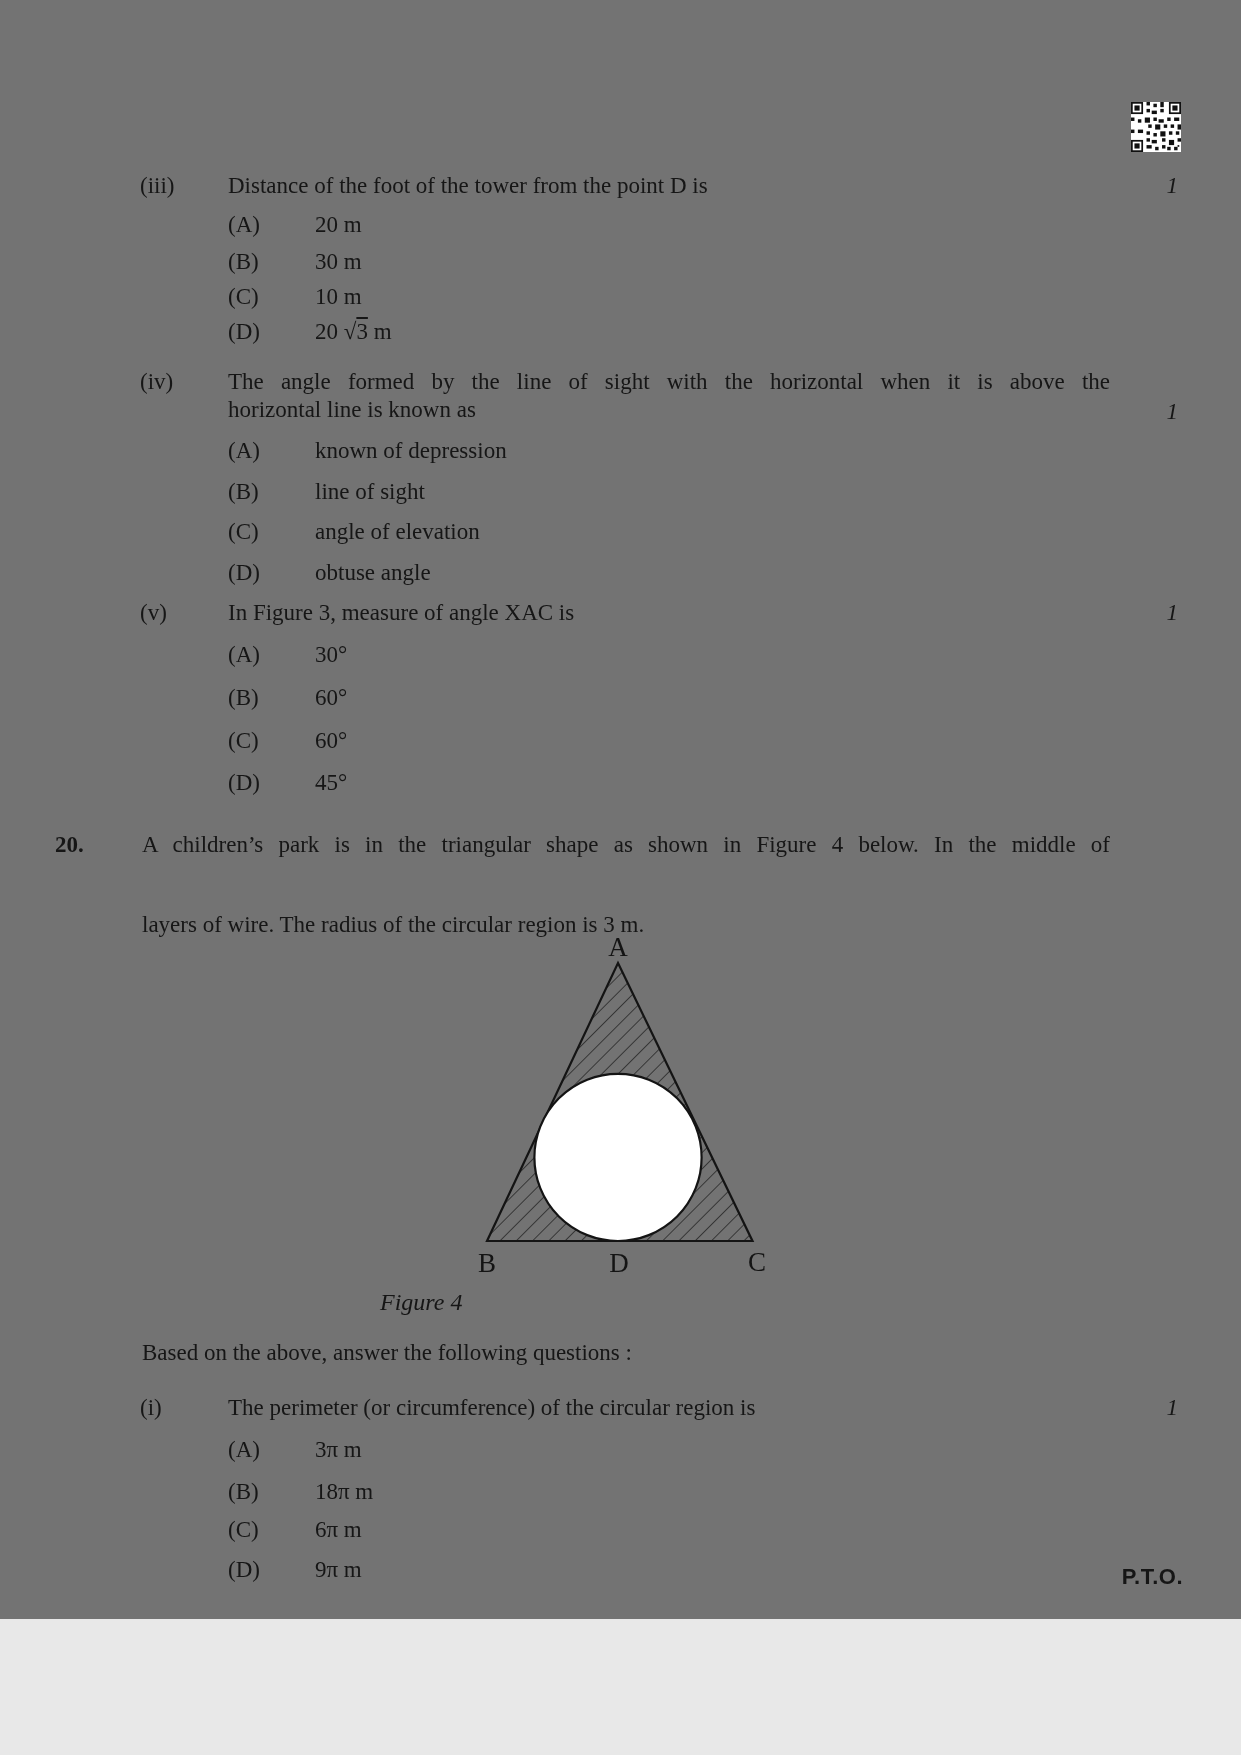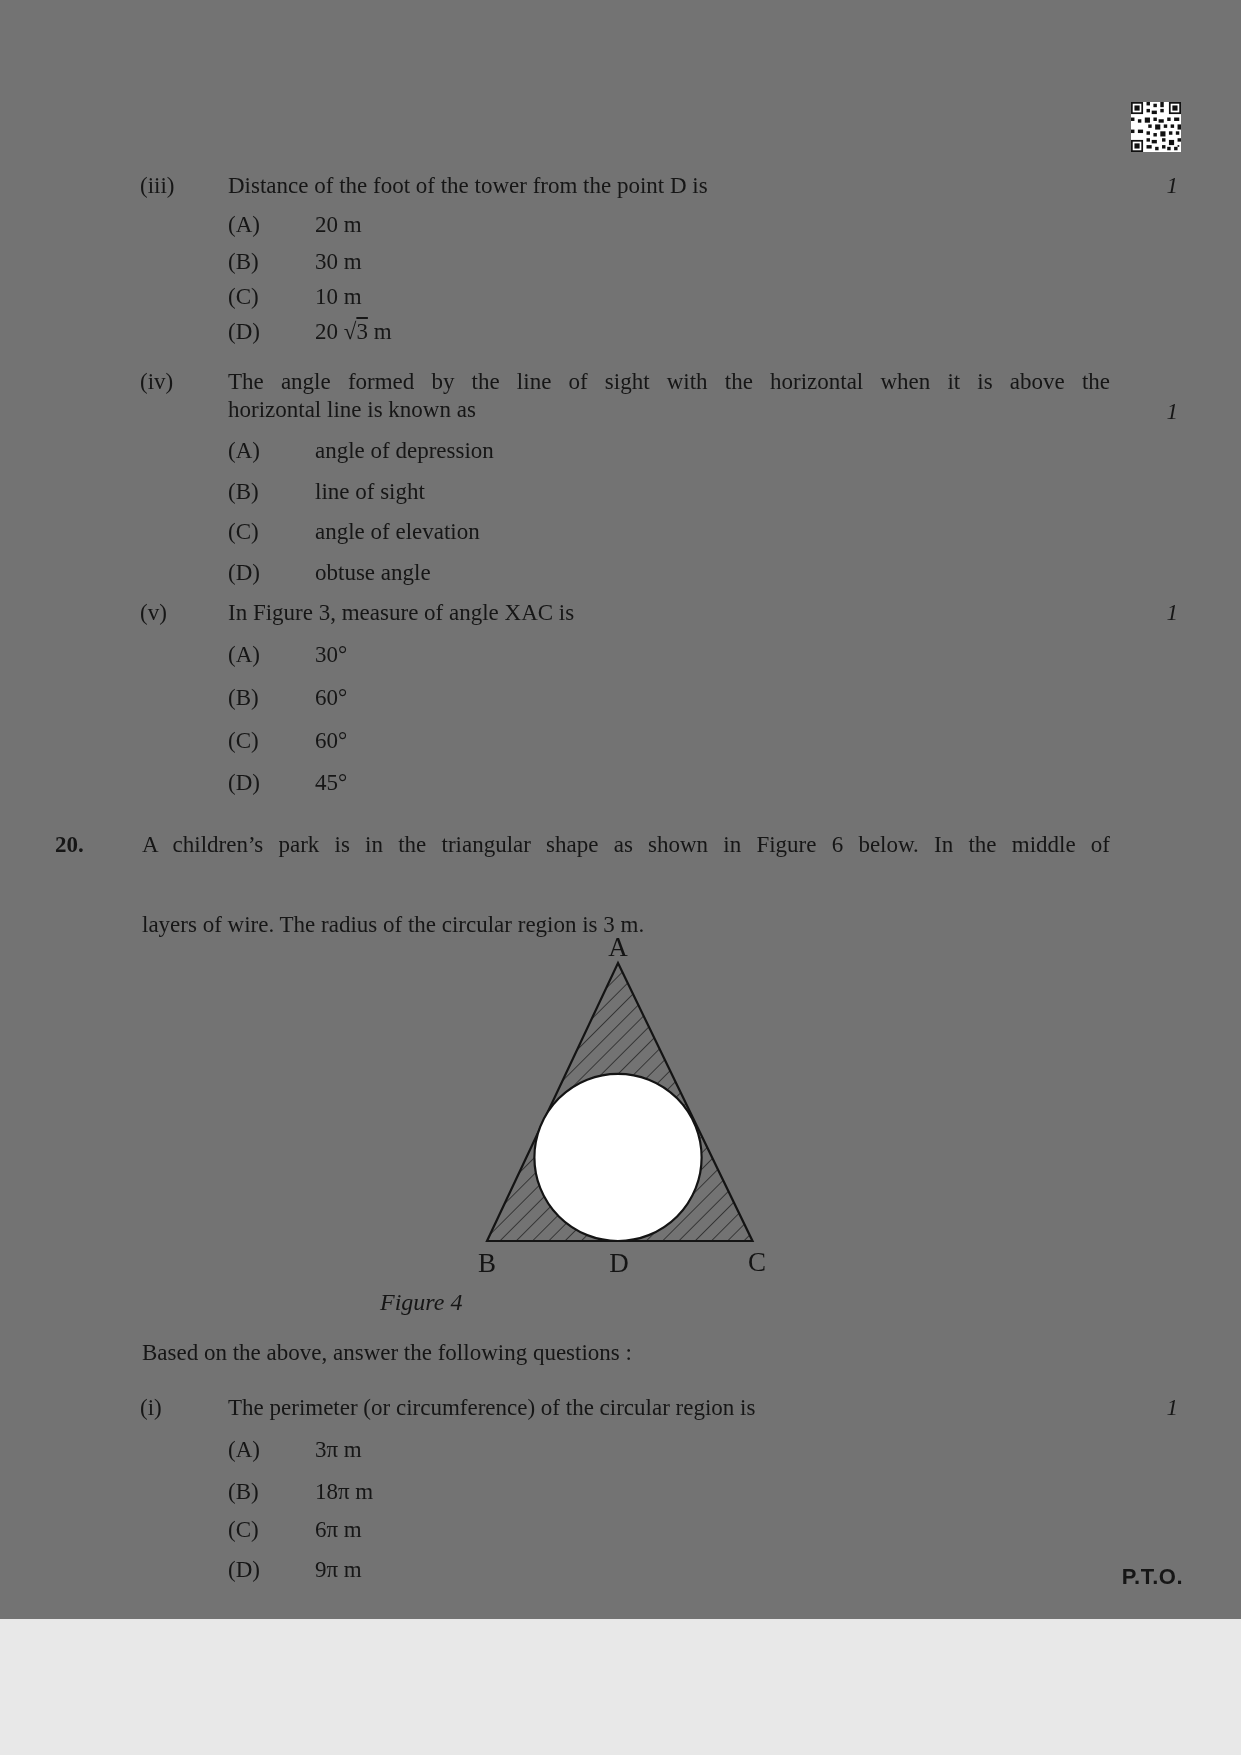--- a/index.html
+++ b/index.html
@@ -105,21 +105,21 @@
   <div class="abs opt" style="top:315px">
     <span class="olabel">(D)</span><span class="ovalue"><span>20 </span><span>√</span><span class="radicand">3</span><span> m</span></span>
   </div>
 
   <div class="abs qlabel" style="top:365px">(iv)</div>
   <div class="abs qjust" style="top:365px">The angle formed by the line of sight with the horizontal when it is above the</div>
   <div class="abs qtext" style="top:393px">horizontal line is known as</div>
   <div class="abs mark" style="top:395px">1</div>
 
   <div class="abs opt" style="top:434px">
-    <span class="olabel">(A)</span><span class="ovalue">angle of depression</span>
+    <span class="olabel">(A)</span><span class="ovalue">known of depression</span>
   </div>
   <div class="abs opt" style="top:475px">
     <span class="olabel">(B)</span><span class="ovalue">line of sight</span>
   </div>
   <div class="abs opt" style="top:515px">
     <span class="olabel">(C)</span><span class="ovalue">angle of elevation</span>
   </div>
   <div class="abs opt" style="top:556px">
     <span class="olabel">(D)</span><span class="ovalue">obtuse angle</span>
   </div>
@@ -135,21 +135,21 @@
     <span class="olabel">(B)</span><span class="ovalue">60°</span>
   </div>
   <div class="abs opt" style="top:724px">
     <span class="olabel">(C)</span><span class="ovalue">60°</span>
   </div>
   <div class="abs opt" style="top:766px">
     <span class="olabel">(D)</span><span class="ovalue">45°</span>
   </div>
 
   <div class="abs qnum" style="top:828px">20.</div>
-  <div class="abs p20just" style="top:828px">A children’s park is in the triangular shape as shown in Figure 6 below. In the middle of</div>
+  <div class="abs p20just" style="top:828px">A children’s park is in the triangular shape as shown in Figure 4 below. In the middle of</div>
   <div class="abs p20" style="top:908px">layers of wire. The radius of the circular region is 3 m.</div>
 
   <svg class="figwrap" viewBox="380 925 480 360">
     <defs>
       <pattern id="hatch" patternUnits="userSpaceOnUse" width="11.5" height="11.5" patternTransform="rotate(45)">
         <line x1="0" y1="0" x2="0" y2="11.5" stroke="#1c1c1c" stroke-width="1.4"></line>
       </pattern>
     </defs>
     <path d="M 618 963 L 752.5 1241 L 487 1241 Z" fill="url(#hatch)" stroke="#141414" stroke-width="2.2" stroke-linejoin="miter"></path>
     <circle cx="618" cy="1157.4" r="83.6" fill="#ffffff" stroke="#141414" stroke-width="2.2"></circle>

